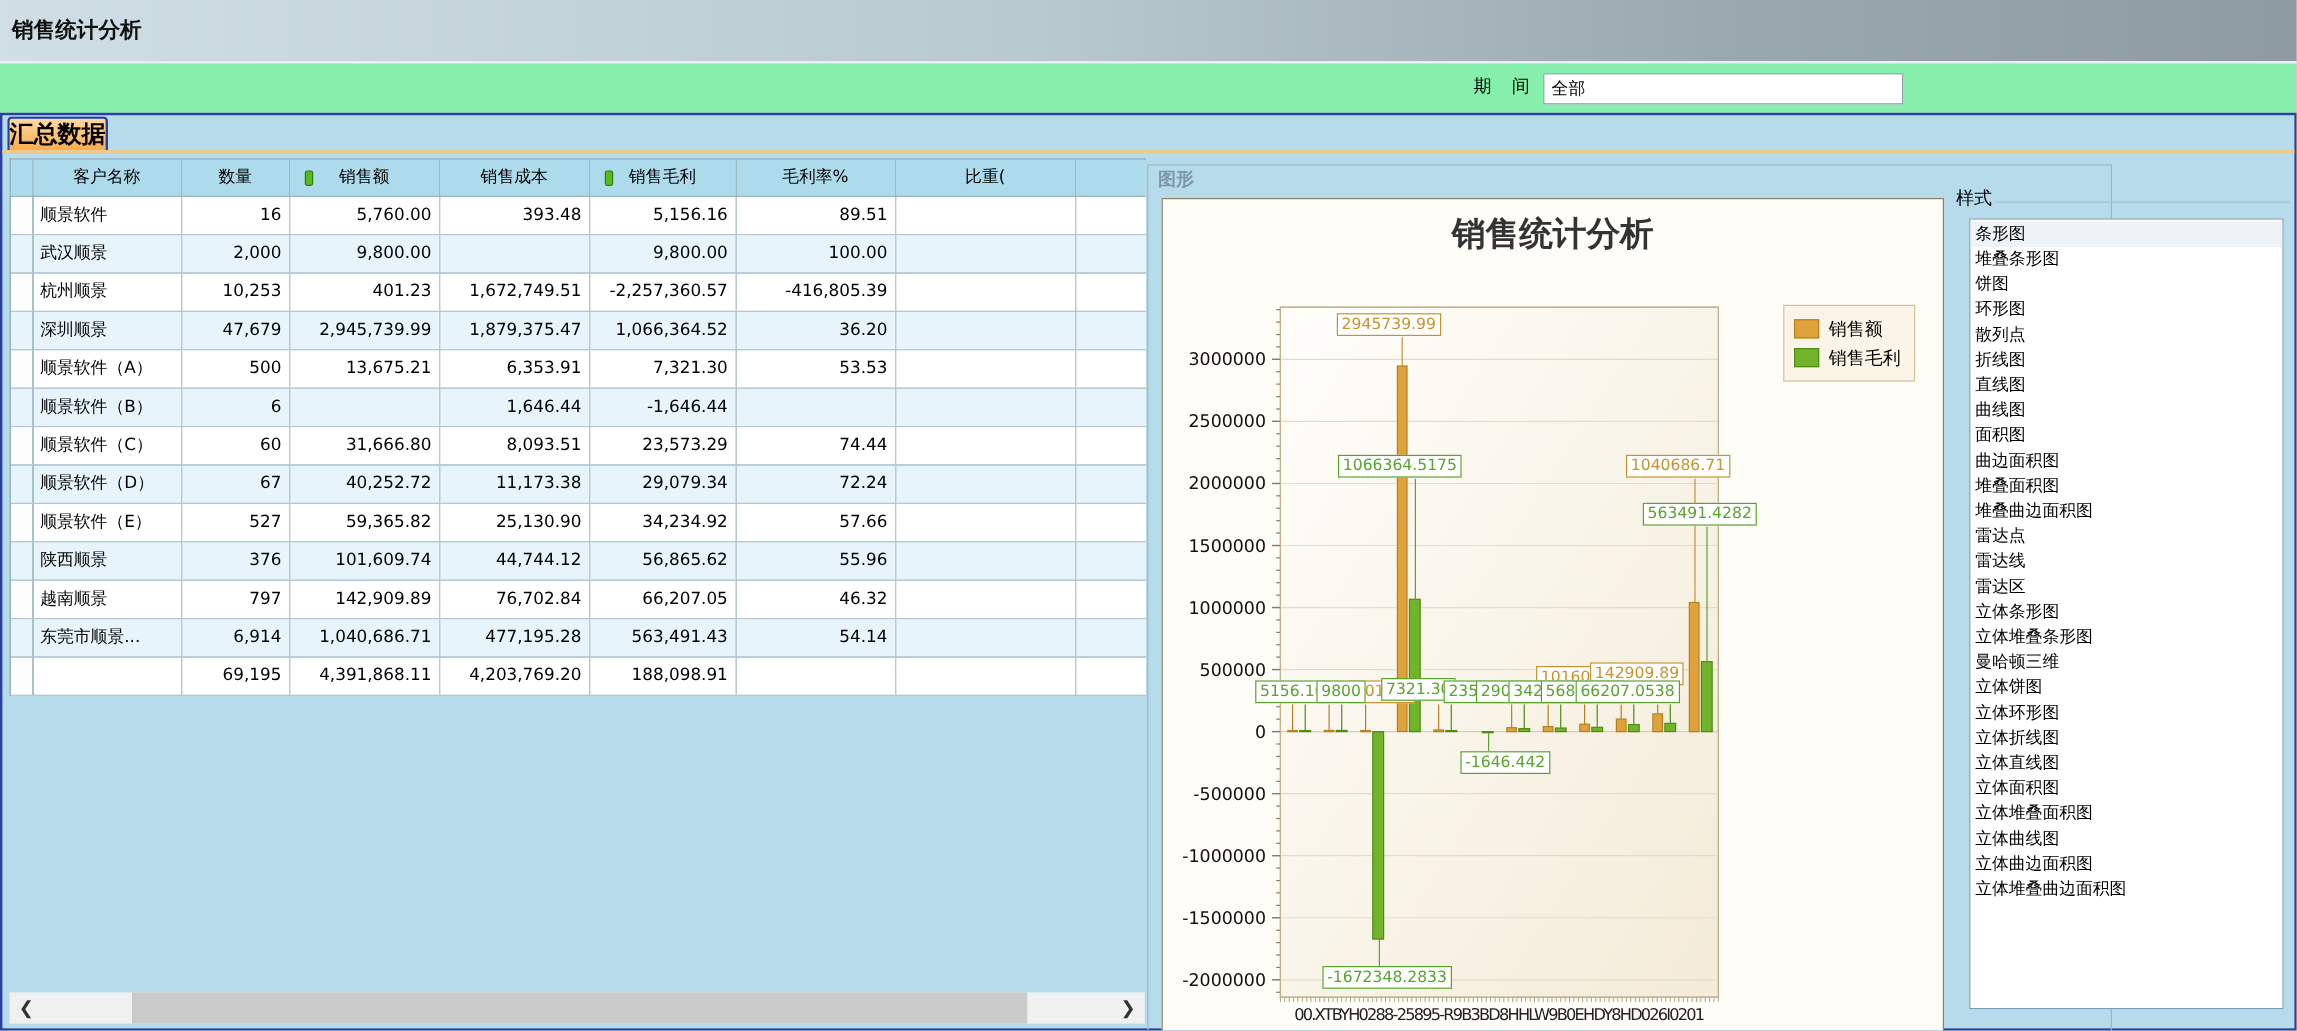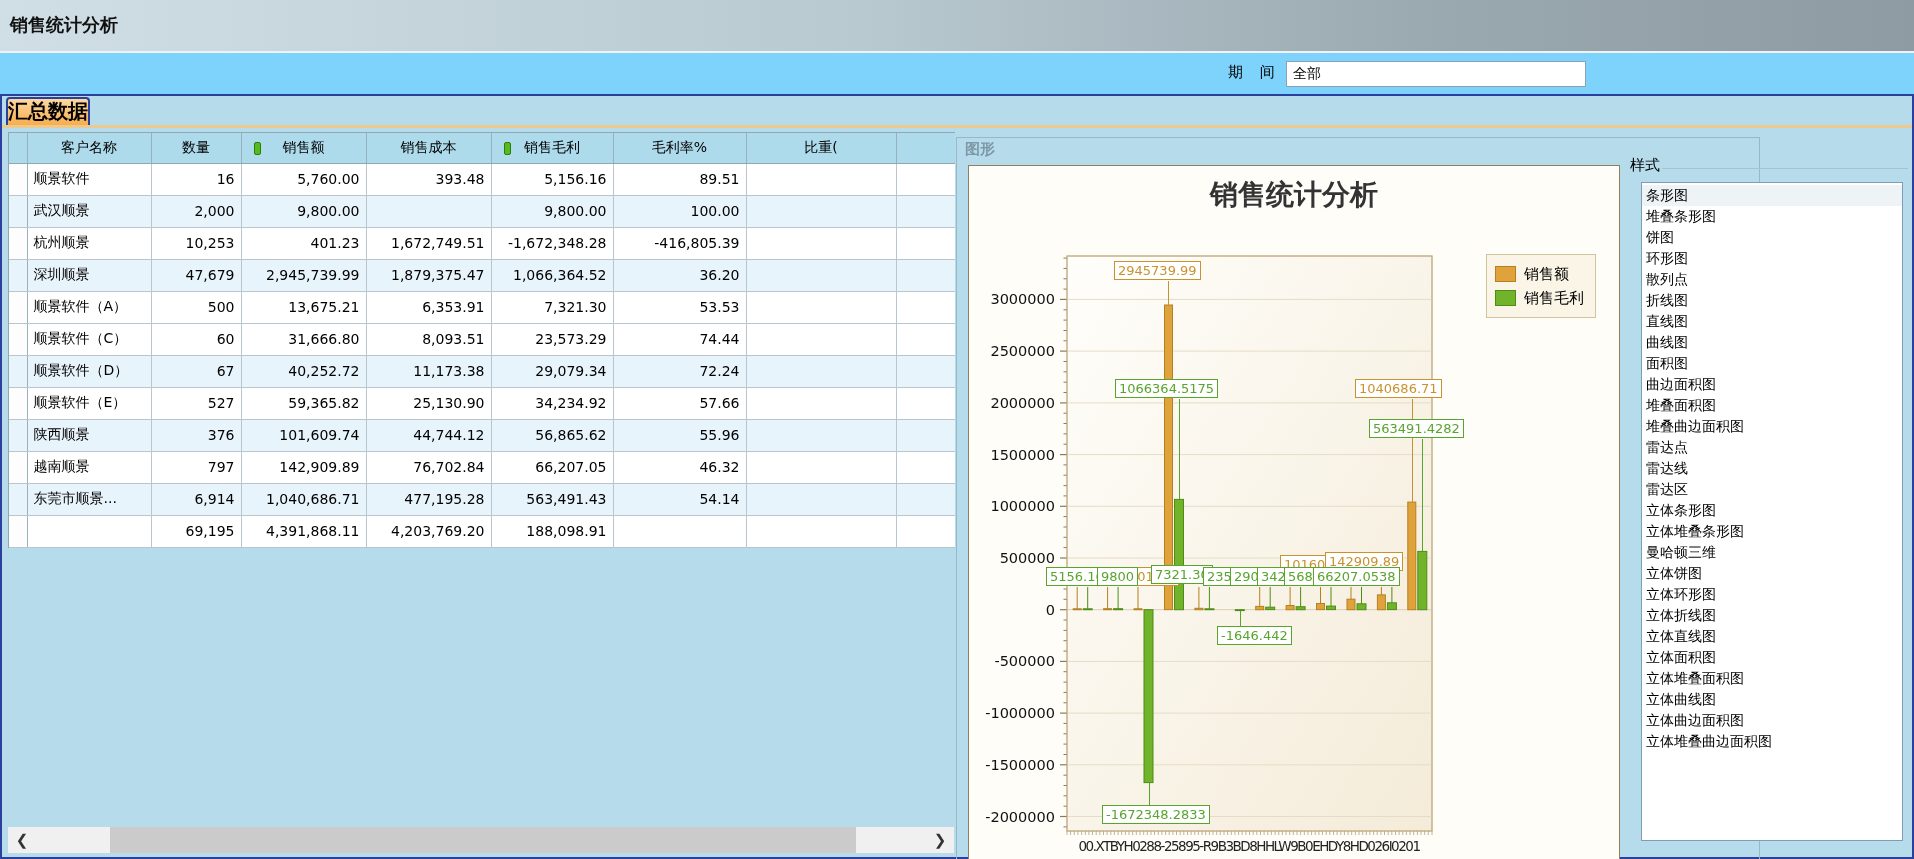--- a/index.html
+++ b/index.html
@@ -5,21 +5,21 @@
   html,body{margin:0;padding:0;background:#b6dcec;font-family:"DejaVu Sans","Liberation Sans",sans-serif;}
   #app{position:relative;width:1914px;height:859px;overflow:hidden;background:#b6dcec;}
 
   
   #titlebar{position:absolute;left:0;top:0;width:1914px;height:51px;
     background:linear-gradient(to right,#cfdfe5 0%,#b9c9d0 45%,#9aa8b0 75%,#8e9ba3 100%);
     border-bottom:2px solid #eef3f5;}
   #titlebar .t{position:absolute;left:10px;top:13px;font-size:18px;font-weight:bold;color:#111;}
 
   
-  #filterbar{position:absolute;left:0;top:53px;width:1914px;height:41px;background:#7dd3fc;}
+  #filterbar{position:absolute;left:0;top:53px;width:1914px;height:41px;background:#86efac;}
   #filterbar .lbl{position:absolute;left:1228px;top:10px;font-size:15px;color:#000;letter-spacing:6px;}
   #filterbar input{position:absolute;left:1286px;top:8px;width:300px;height:26px;box-sizing:border-box;
     border:1px solid #8aa0b4;background:#fff;font-size:14px;font-family:inherit;padding:2px 6px;color:#000;}
 
   
   #main{position:absolute;left:0;top:94px;width:1914px;height:765px;box-sizing:border-box;
     border:2px solid #2b3f9e;background:#b6dcec;}
   #tab1{position:absolute;left:4px;top:1px;height:28px;padding:0 0;box-sizing:border-box;
     background:linear-gradient(#fdd9a2,#f7ad4e);border:2px solid #2b3f9e;border-bottom:none;
     border-radius:4px 4px 0 0;font-size:20px;font-weight:bold;color:#000;line-height:25px;}
@@ -135,21 +135,21 @@
               <td class="num">100.00</td>
               <td class="txt"></td>
               <td class="txt"></td>
             </tr>
             <tr>
               <td class="ind"></td>
               <td class="txt">杭州顺景</td>
               <td class="num">10,253</td>
               <td class="num">401.23</td>
               <td class="num">1,672,749.51</td>
-              <td class="num">-1,672,348.28</td>
+              <td class="num">-2,257,360.57</td>
               <td class="num">-416,805.39</td>
               <td class="txt"></td>
               <td class="txt"></td>
             </tr>
             <tr class="alt">
               <td class="ind"></td>
               <td class="txt">深圳顺景</td>
               <td class="num">47,679</td>
               <td class="num">2,945,739.99</td>
               <td class="num">1,879,375.47</td>
@@ -159,20 +159,31 @@
               <td class="txt"></td>
             </tr>
             <tr>
               <td class="ind"></td>
               <td class="txt">顺景软件（A）</td>
               <td class="num">500</td>
               <td class="num">13,675.21</td>
               <td class="num">6,353.91</td>
               <td class="num">7,321.30</td>
               <td class="num">53.53</td>
+              <td class="txt"></td>
+              <td class="txt"></td>
+            </tr>
+            <tr class="alt">
+              <td class="ind"></td>
+              <td class="txt">顺景软件（B）</td>
+              <td class="num">6</td>
+              <td class="num"></td>
+              <td class="num">1,646.44</td>
+              <td class="num">-1,646.44</td>
+              <td class="num"></td>
               <td class="txt"></td>
               <td class="txt"></td>
             </tr>
             <tr>
               <td class="ind"></td>
               <td class="txt">顺景软件（C）</td>
               <td class="num">60</td>
               <td class="num">31,666.80</td>
               <td class="num">8,093.51</td>
               <td class="num">23,573.29</td>

